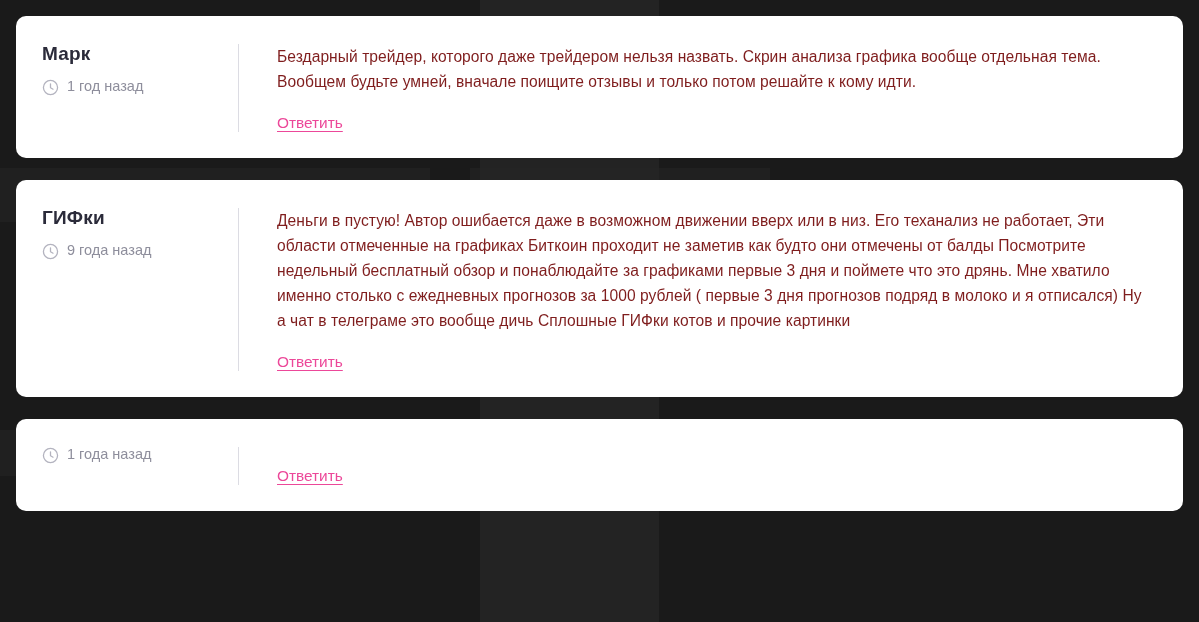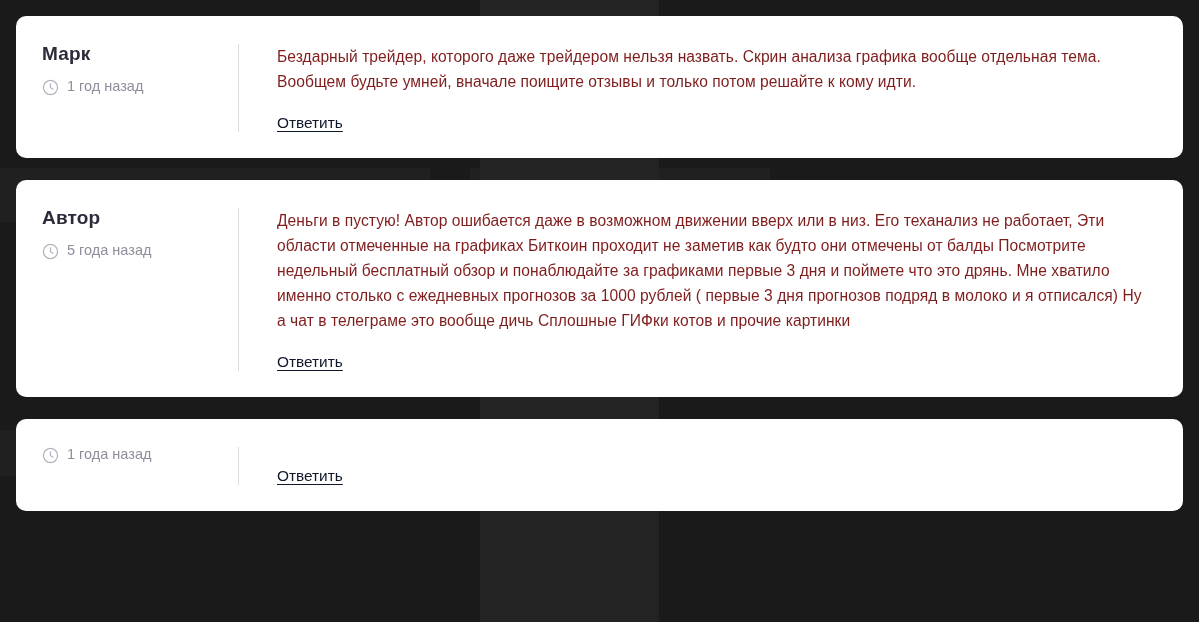--- a/index.html
+++ b/index.html
@@ -85,21 +85,21 @@
     font-size: 15.6px;
     line-height: 25px;
     color: #7f1d1d;
     margin: 0;
     letter-spacing: .05px;
   }
   .reply-link {
     display: inline-block;
     margin-top: 20px;
     font-size: 15.4px;
-    color: #0f172a;
+    color: #ec4899;
     text-decoration: underline;
     text-underline-offset: 3px;
     cursor: pointer;
   }
   .first-card {
     margin-top: 16px;
   }
 </style>
 </head>
 <body>
@@ -126,27 +126,27 @@
     <div class="body-col">
       <p class="comment-text">Бездарный трейдер, которого даже трейдером нельзя назвать. Скрин анализа графика вообще отдельная тема. Вообщем будьте умней, вначале поищите отзывы и только потом решайте к кому идти.</p>
       <a class="reply-link">Ответить</a>
     </div>
   </div>
 
   <div class="card-gap"></div>
 
   <div class="comment-card">
     <div class="author-col">
-      <div class="author-name">Автор</div>
+      <div class="author-name">ГИФки</div>
       <div class="meta-row">
         <svg class="clock-icon" viewBox="0 0 24 24">
           <circle cx="12" cy="12" r="10" fill="none" stroke="#b3b3bf" stroke-width="1.8"></circle>
           <path d="M12 6.8 V12.3 L15.6 14.4" fill="none" stroke="#b3b3bf" stroke-width="1.8" stroke-linecap="round" stroke-linejoin="round"></path>
         </svg>
-        <span class="meta-text">5 года назад</span>
+        <span class="meta-text">9 года назад</span>
       </div>
     </div>
     <div class="body-col">
       <p class="comment-text">Деньги в пустую! Автор ошибается даже в возможном движении вверх или в низ. Его теханализ не работает, Эти области отмеченные на графиках Биткоин проходит не заметив как будто они отмечены от балды Посмотрите недельный бесплатный обзор и понаблюдайте за графиками первые 3 дня и поймете что это дрянь. Мне хватило именно столько с ежедневных прогнозов за 1000 рублей ( первые 3 дня прогнозов подряд в молоко и я отписался) Ну а чат в телеграме это вообще дичь Сплошные ГИФки котов и прочие картинки</p>
       <a class="reply-link">Ответить</a>
     </div>
   </div>
 
   <div class="card-gap"></div>
 

